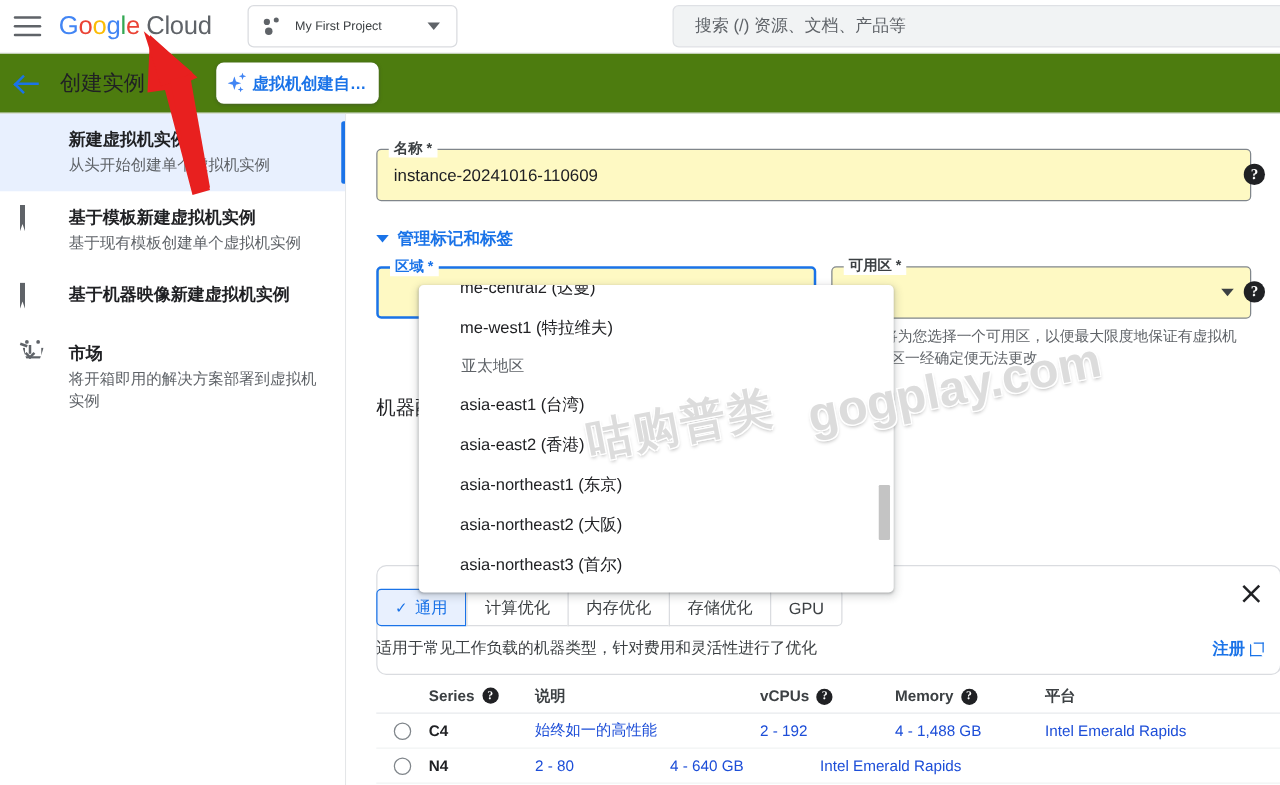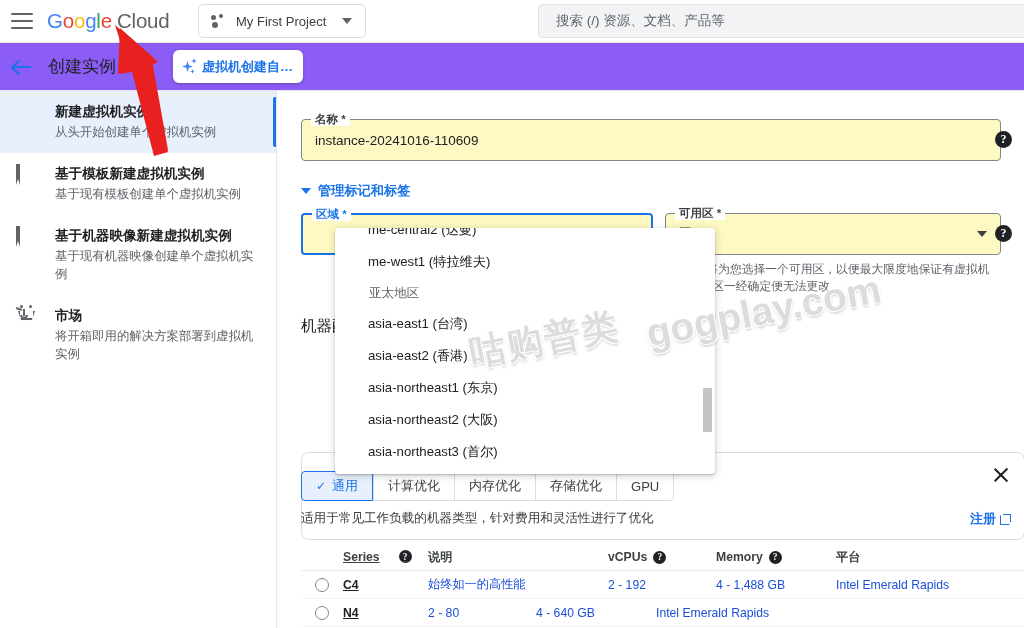--- a/index.html
+++ b/index.html
@@ -34,37 +34,37 @@
   .projpicker {
     position: absolute; left: 198px; top: 4px; width: 168px; height: 34px;
     border: 1px solid #dadce0; border-radius: 5px; background: #fff;
     display: flex; align-items: center; cursor: pointer;
   }
   .proj-dots { position: relative; width: 16px; height: 16px; margin-left: 12px; margin-right: 9px; flex: none; }
   .proj-dots i { position: absolute; background: #5f6368; border-radius: 50%; display: block; }
   .proj-dots i:nth-child(1) { width: 5px; height: 5px; left: 0px; top: 2px; }
   .proj-dots i:nth-child(2) { width: 4px; height: 4px; left: 8px; top: 1px; }
   .proj-dots i:nth-child(3) { width: 6px; height: 6px; left: 1px; top: 9px; }
-  .projpicker-label { font-size: 13px; color: #3c4043; font-weight: 500; white-space: nowrap; }
+  .projpicker-label { font-size: 10px; color: #3c4043; font-weight: 500; white-space: nowrap; }
   .caret-down {
     width: 0; height: 0; border-left: 5px solid transparent; border-right: 5px solid transparent;
     border-top: 6px solid #5f6368; margin-left: auto; margin-right: 13px;
   }
 
   .searchbar {
     position: absolute; left: 538px; top: 4px; width: 500px; height: 34px;
     background: #f1f3f4; border: 1px solid #dfe1e5; border-radius: 5px;
     display: flex; align-items: center;
   }
   .searchbar .ph { font-size: 13.5px; color: #5f6368; margin-left: 17px; }
 
   
   .subbar {
     position: absolute; left: 0; top: 43px; width: 1024px; height: 48px;
-    background: #8b5cf6; border-bottom: 1px solid #e4e6e8;
+    background: #4d7c0f; border-bottom: 1px solid #e4e6e8;
     display: flex; align-items: center;
   }
   .backarrow {
     width: 24px; height: 24px; margin-left: 10px; margin-right: 14px;
     position: relative; cursor: pointer; flex: none;
   }
   .backarrow:before {
     content: ""; position: absolute; left: 3px; top: 11px; width: 18px; height: 2px; background: #1a73e8;
   }
   .backarrow:after {
@@ -196,21 +196,21 @@
   .mtable .thead {
     display: flex; align-items: center; height: 27px;
     border-bottom: 1px solid #e8eaed; font-size: 12.2px; font-weight: 700; color: #3c4043;
   }
   .mtable .trow {
     display: flex; align-items: center; height: 28px;
     border-bottom: 1px solid #f1f3f4; font-size: 12.2px; color: #3c4043;
   }
   .c-radio { width: 42px; display: flex; justify-content: center; flex: none; }
   .radio { width: 14px; height: 14px; border: 1.6px solid #80868b; border-radius: 50%; cursor: pointer; }
-  .c-series { width: 85px; flex: none; display: flex; align-items: flex-start; gap: 19px; text-decoration: underline; }
+  .c-series { width: 85px; flex: none; display: flex; align-items: flex-start; gap: 6px; }
   .c-desc   { width: 180px; flex: none; }
   .c-vcpu   { width: 108px; flex: none; display: flex; align-items: center; gap: 6px; }
   .c-mem    { width: 120px; flex: none; display: flex; align-items: center; gap: 6px; }
   .c-plat   { flex: 1; }
   .trow .c-series { font-weight: 700; color: #202124; }
   .trow .c-desc, .trow .c-vcpu, .trow .c-mem, .trow .c-plat { color: #1d4ed8; }
 
   
   .promocard {
     position: absolute; left: 24px; top: 361px; width: 724px; height: 88px;
@@ -336,21 +336,20 @@
       <span class="navtexts">
         <span class="navtitle">基于模板新建虚拟机实例</span>
         <span class="navsub" style="display:block">基于现有模板创建单个虚拟机实例</span>
       </span>
     </div>
 
     <div class="navitem">
       <span class="navicon"><span class="ic-img"></span></span>
       <span class="navtexts">
         <span class="navtitle">基于机器映像新建虚拟机实例</span>
-        <span class="navsub" style="display:block">基于现有机器映像创建单个虚拟机实例</span>
       </span>
     </div>
 
     <div class="navitem">
       <span class="navicon">
         <span class="ic-cart"><i class="ch"></i><i class="cb"></i><i class="ar"></i><i class="arh"></i><i class="w1"></i><i class="w2"></i></span>
       </span>
       <span class="navtexts">
         <span class="navtitle">市场</span>
         <span class="navsub" style="display:block">将开箱即用的解决方案部署到虚拟机实例</span>

